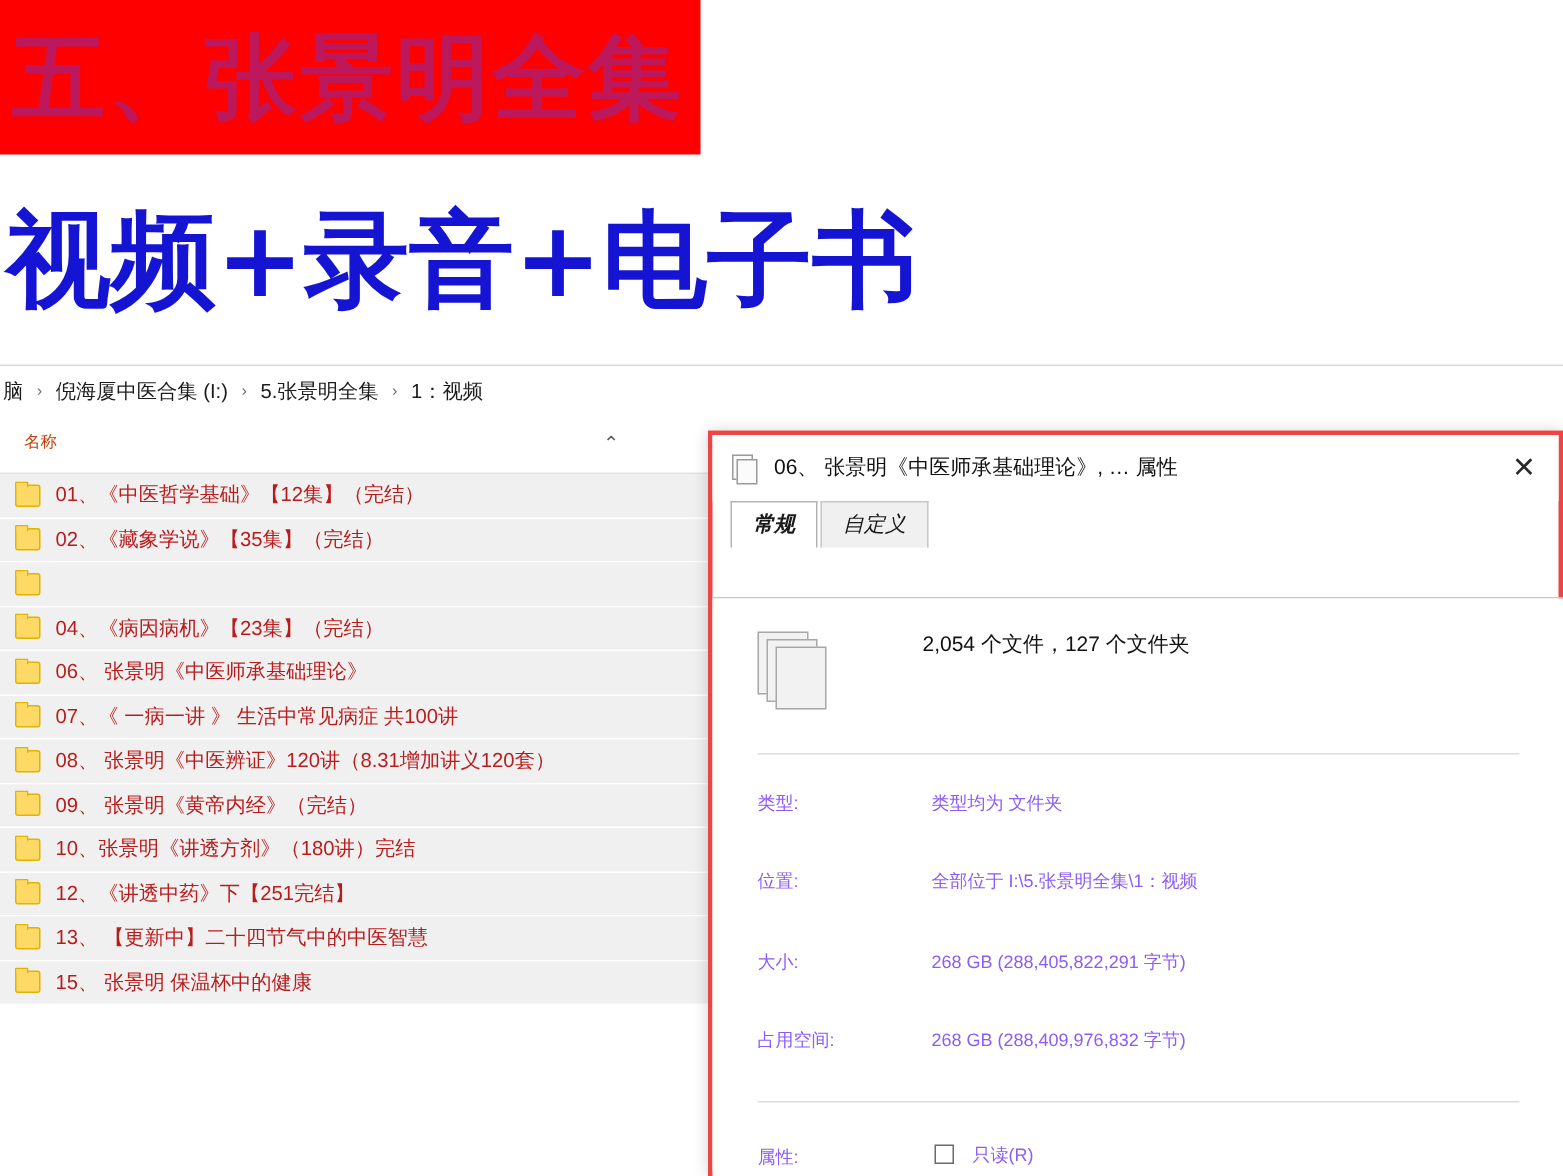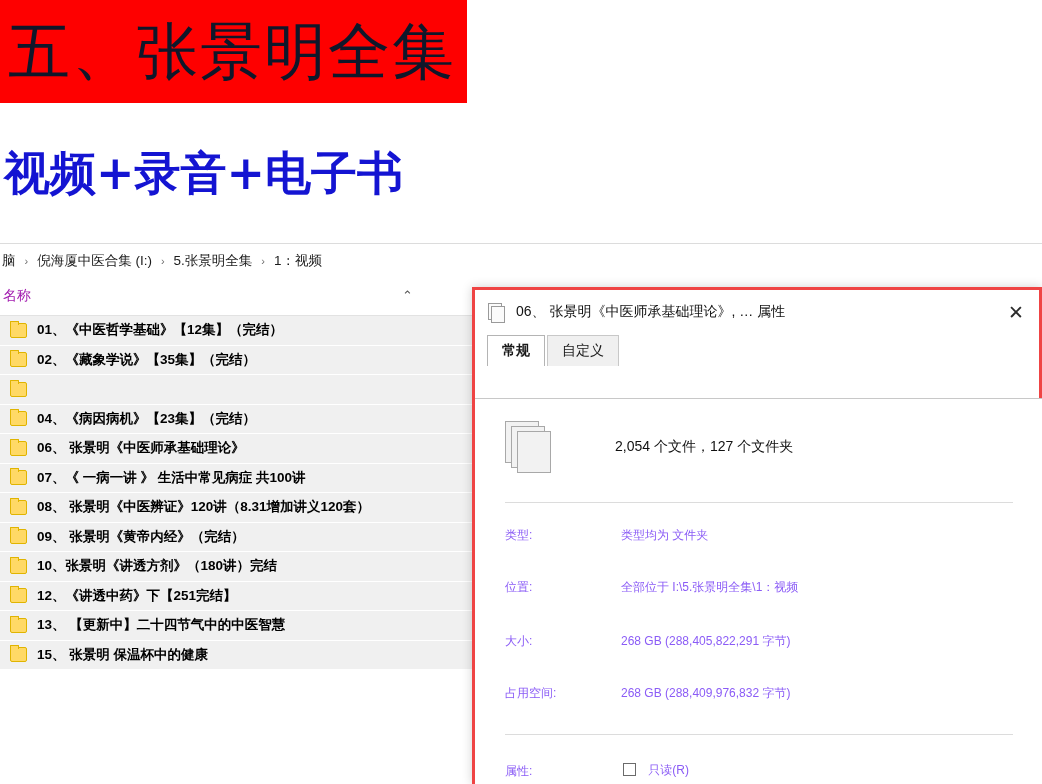--- a/index.html
+++ b/index.html
@@ -24,35 +24,35 @@
     width: 467px;
     height: 103px;
     background: #fe0000;
   }
   .banner-red-text {
     position: absolute;
     left: 8px;
     top: 10px;
     width: 455px;
     height: 84px;
-    color: #0f172a;
+    color: #be185d;
     font-family: "DejaVu Serif", serif;
     font-size: 62px;
-    font-weight: normal;
+    font-weight: bold;
     line-height: 84px;
     letter-spacing: 2px;
     white-space: nowrap;
   }
   .banner-blue-text {
     position: absolute;
     left: 4px;
     top: 133px;
     color: #1414d2;
     font-family: "DejaVu Serif", serif;
-    font-size: 46px;
+    font-size: 70px;
     font-weight: bold;
     line-height: 80px;
     white-space: nowrap;
   }
 
   
   .explorer {
     position: absolute;
     left: 0px;
     top: 243px;
@@ -84,24 +84,24 @@
     position: absolute;
     left: 0px;
     top: 34px;
     width: 1042px;
     height: 38px;
     border-bottom: 1px solid #e2e2e2;
     box-sizing: border-box;
   }
   .col-header-name {
     position: absolute;
-    left: 3px;
+    left: 16px;
     top: 9px;
-    font-size: 14px;
-    color: #a21caf;
+    font-size: 11px;
+    color: #c2410c;
   }
   .sort-arrow {
     position: absolute;
     left: 402px;
     top: 10px;
     font-size: 13px;
     color: #5a5a5a;
   }
   .file-list {
     position: absolute;
@@ -136,24 +136,23 @@
     top: -3px;
     width: 7px;
     height: 3px;
     background: #ffd966;
     border: 1px solid #e0b400;
     border-bottom: none;
     border-radius: 1px 1px 0 0;
   }
   .file-name {
     font-size: 13.5px;
-    color: #000000;
+    color: #b91c1c;
     white-space: nowrap;
     overflow: hidden;
-    font-weight: bold;
   }
 
   
   .props-dialog {
     position: absolute;
     left: 472px;
     top: 287px;
     width: 570px;
     height: 497px;
     background: #ffffff;
@@ -203,21 +202,22 @@
     justify-content: center;
     font-size: 19px;
     color: #2b2b2b;
     cursor: default;
   }
   .tabs {
     position: relative;
     height: 32px;
     margin-left: 12px;
     display: flex;
-    align-items: flex-end;
+    align-items: flex-start;
+    font-style: italic;
   }
   .tab {
     height: 31px;
     padding: 0 14px;
     display: flex;
     align-items: center;
     font-size: 14px;
     color: #1a1a1a;
     border: 1px solid #c8c8c8;
     border-bottom: none;
@@ -245,21 +245,21 @@
     width: 570px;
     height: 388px;
     background: #ffffff;
     box-sizing: border-box;
   }
   .summary-row {
     position: absolute;
     left: 30px;
     top: 22px;
     display: flex;
-    align-items: center;
+    align-items: flex-start;
   }
   .stack-icon {
     width: 56px;
     height: 52px;
     position: relative;
     margin-right: 54px;
   }
   .stack-icon .pg {
     position: absolute;
     width: 32px;

